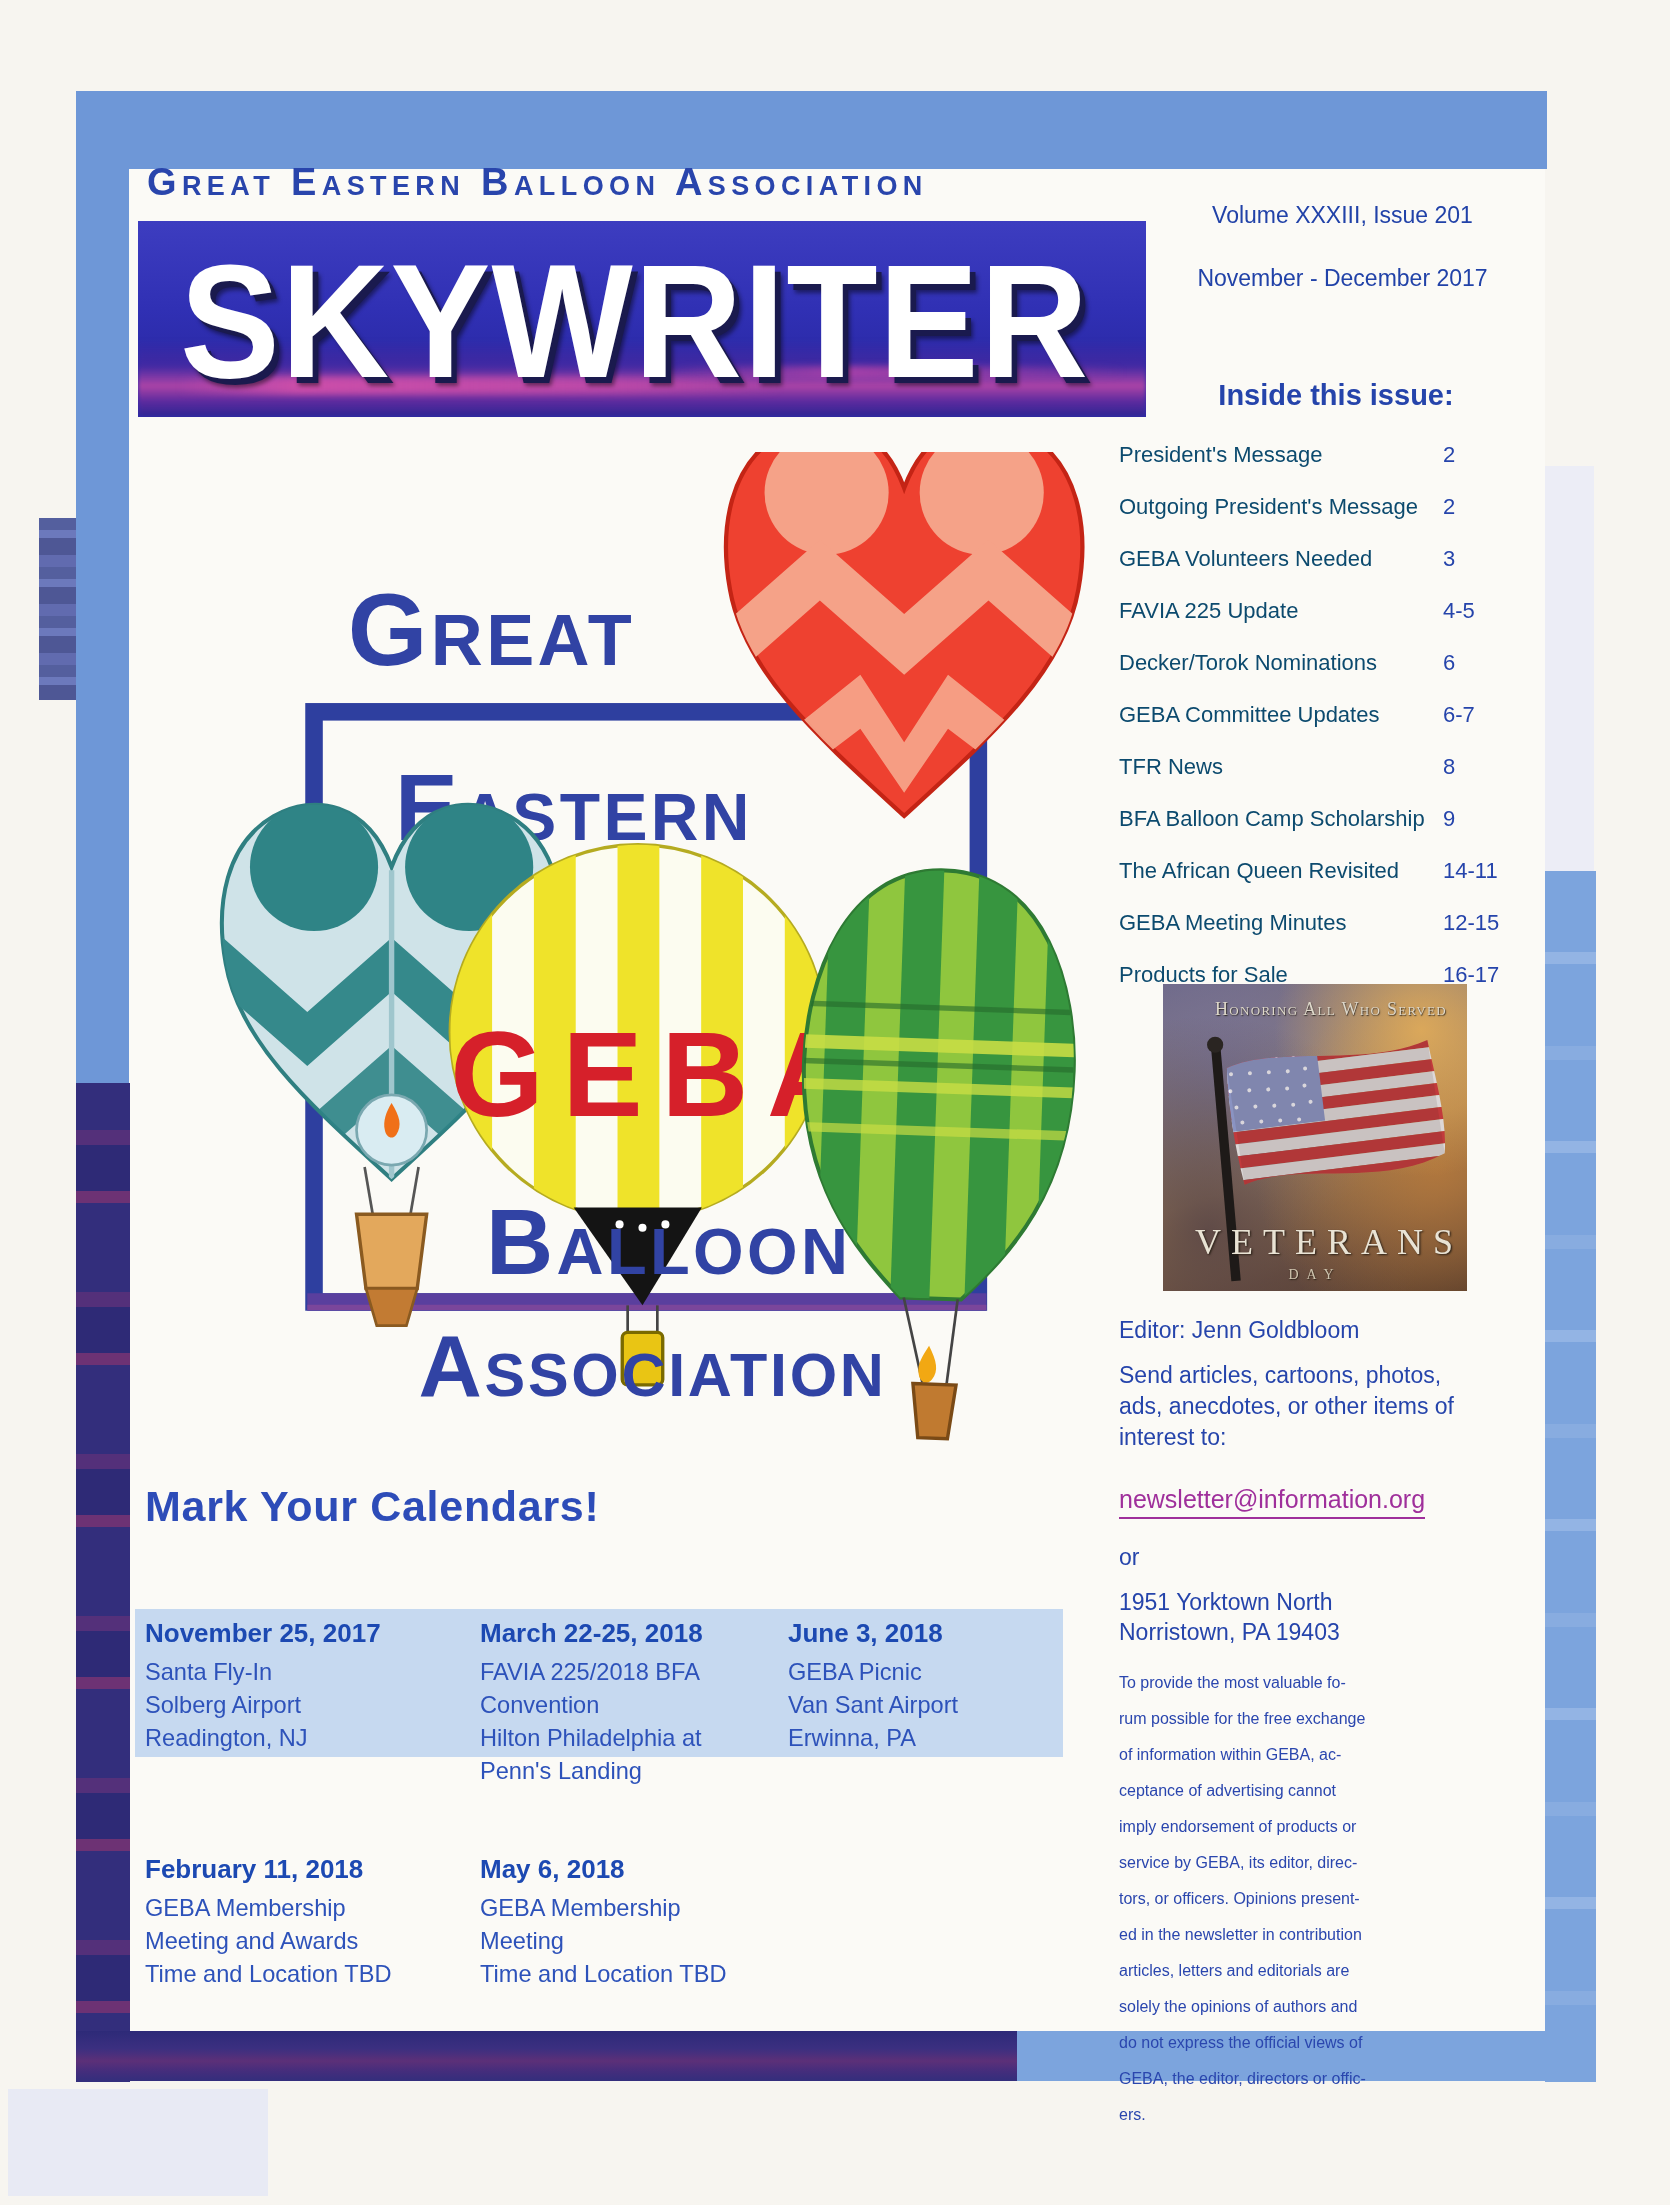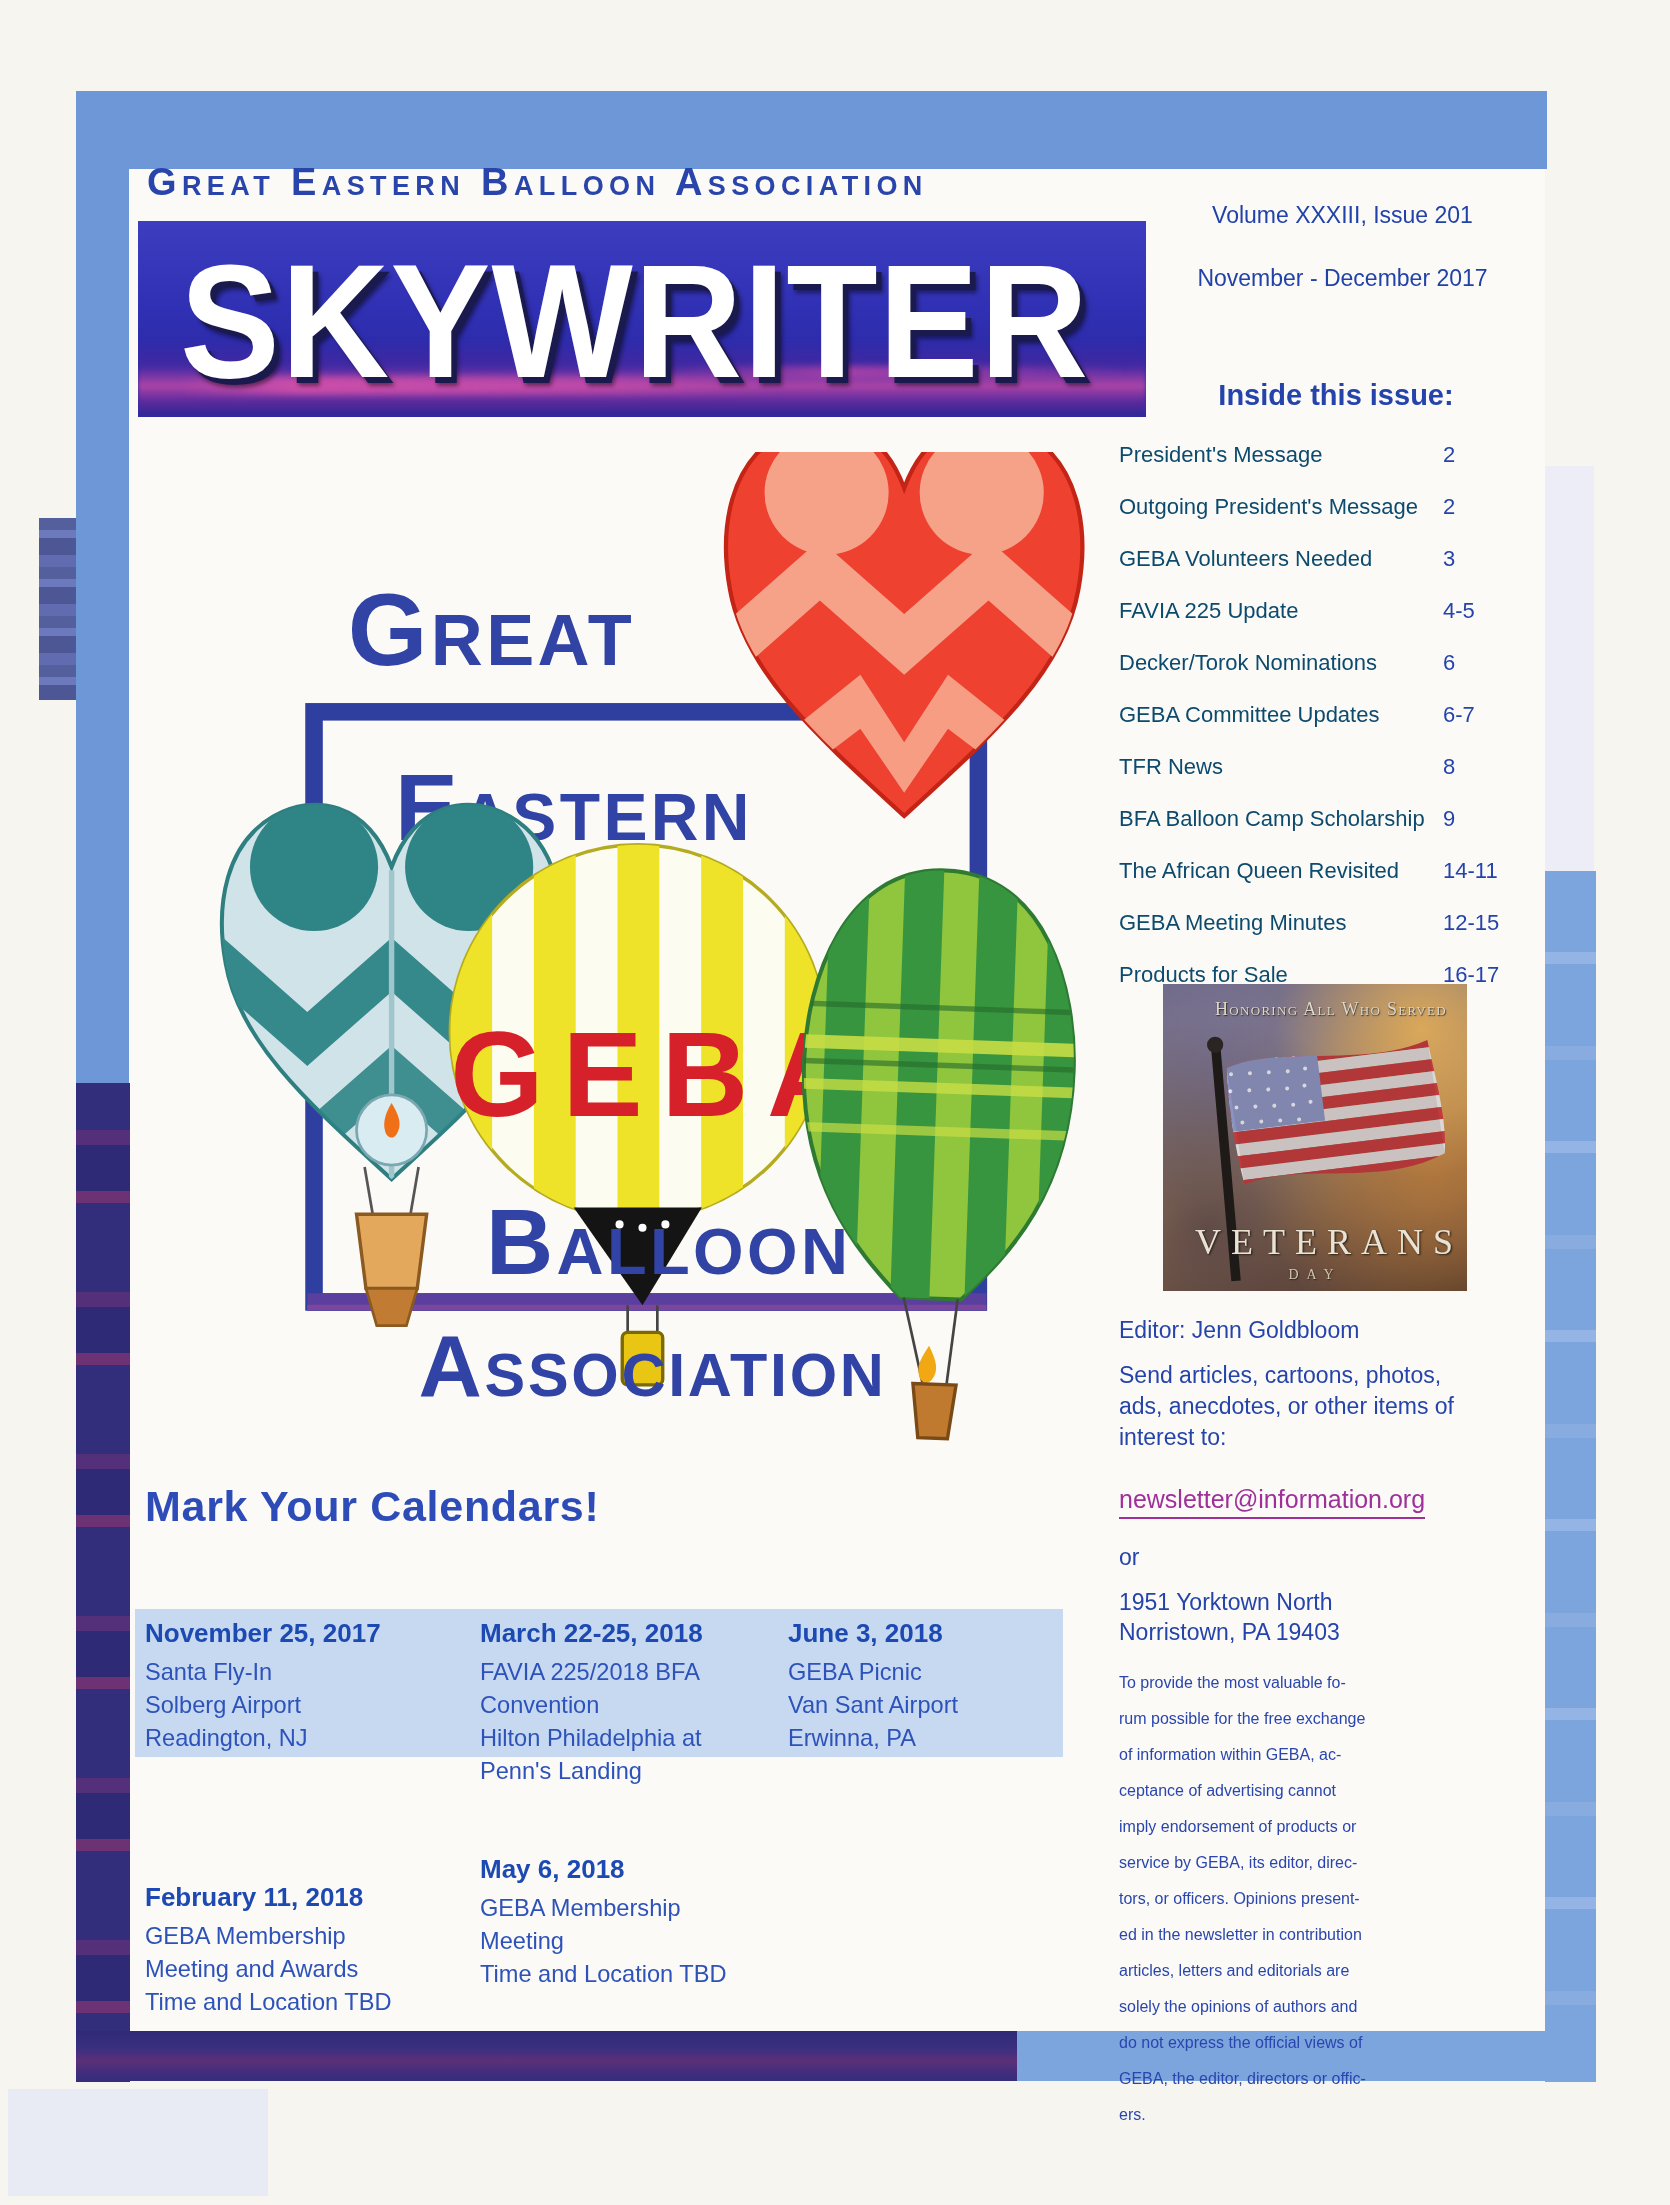--- a/index.html
+++ b/index.html
@@ -119,21 +119,21 @@
 
   
   .cal-head{left:145px;top:1482px;font-size:43px;font-weight:bold;color:#2d4cb8;letter-spacing:0.7px;}
   .cal-band{left:135px;top:1609px;width:928px;height:148px;background:#c6d9f0;}
   .event{width:317px;}
   .ev-date{font-size:26px;font-weight:bold;color:#1c49b2;margin-bottom:6.7px;}
   .ev-lines{font-size:23.6px;line-height:33px;color:#2d52ba;white-space:pre-line;}
   .ev0{left:145px;top:1618px;}
   .ev1{left:480px;top:1618px;}
   .ev2{left:788px;top:1618px;}
-  .ev3{left:145px;top:1854px;margin-top:28px;}
+  .ev3{left:145px;top:1854px;}
   .ev4{left:480px;top:1854px;}
 
   
   .logo-svg{left:196px;top:452px;width:924px;height:1012px;}
   .logo-word{font-family:"Liberation Sans", sans-serif;font-variant:small-caps;font-weight:bold;fill:#3143a4;}
   .geba-word{font-family:"Liberation Sans", sans-serif;font-weight:bold;fill:#d6202a;}
 </style>
 </head>
 <body>
 

